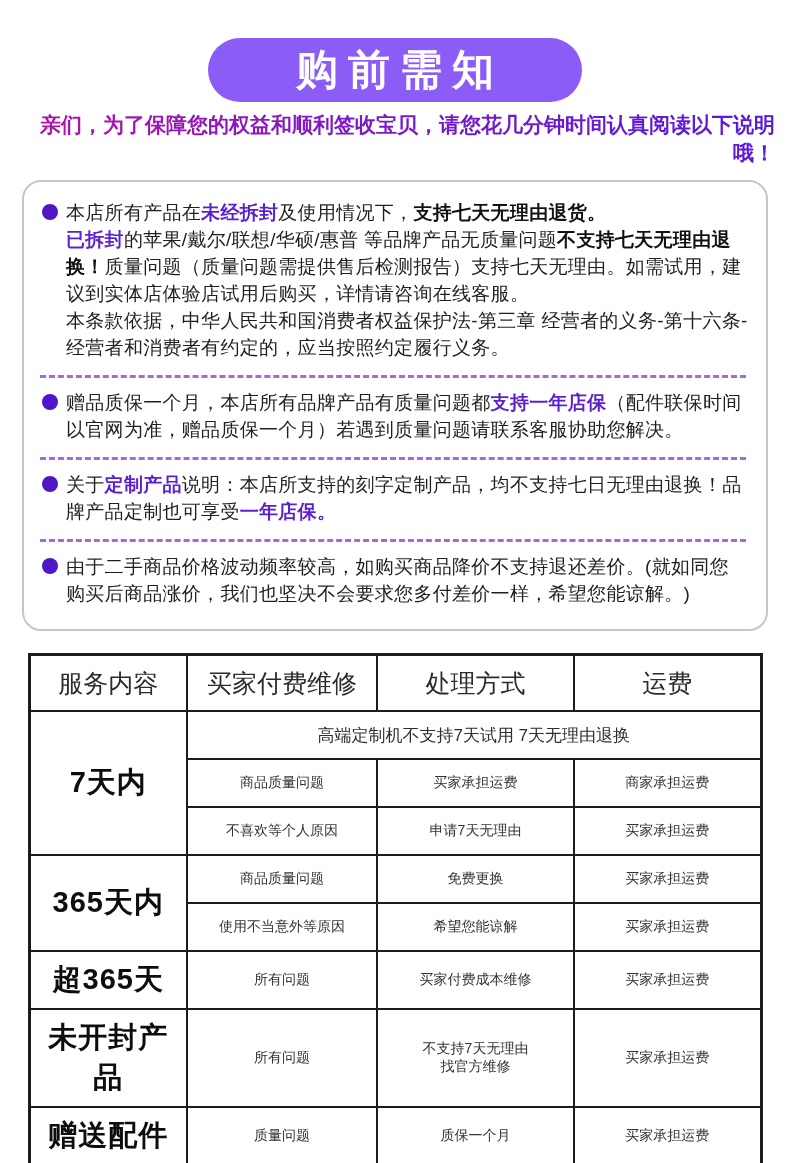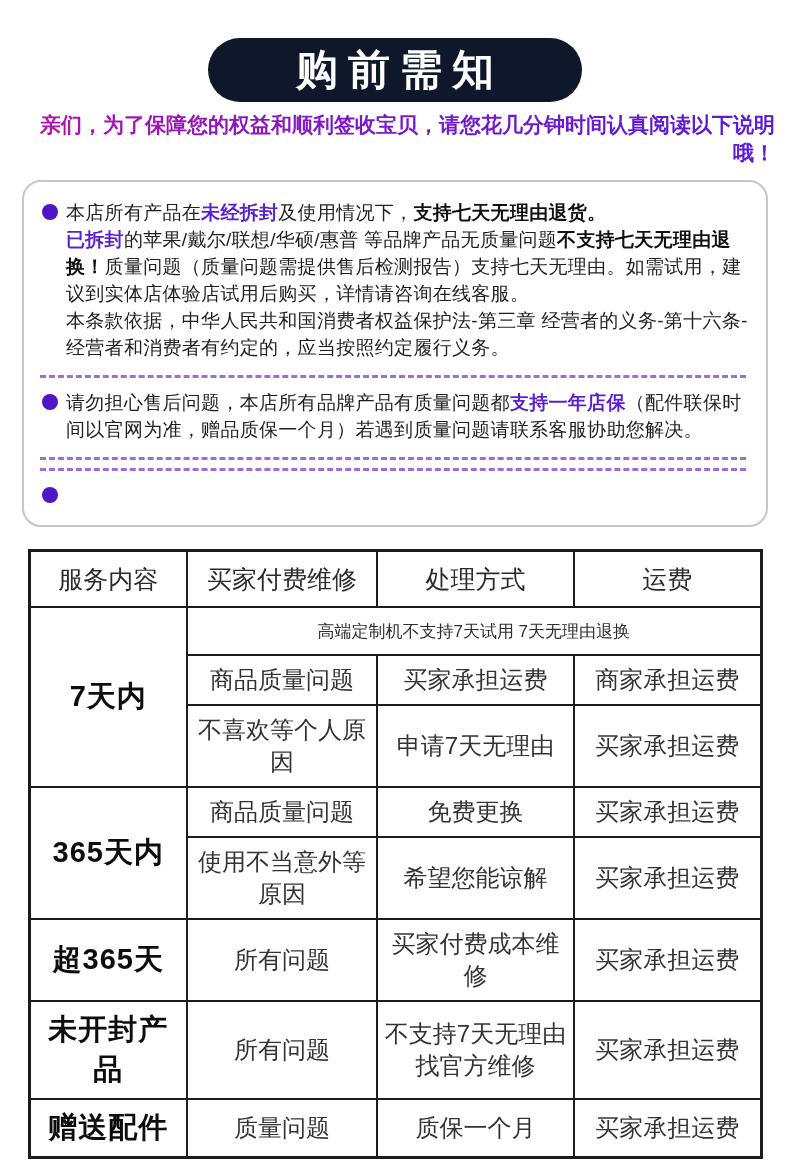--- a/index.html
+++ b/index.html
@@ -8,21 +8,21 @@
     font-family: "Liberation Sans", "DejaVu Sans", sans-serif;
     color: #222;
     overflow: hidden;
   }
   .page { position: relative; width: 790px; height: 1163px; background: #fff; }
 
   
   .pill {
     margin: 38px auto 0 auto;
     width: 374px; height: 64px;
-    background: #0f172a;
+    background: #8b5cf6;
     border-radius: 34px;
     display: flex; align-items: center; justify-content: center;
   }
   .pill span {
     color: #ffffff;
     font-size: 42px;
     font-weight: bold;
     letter-spacing: 10px;
     text-indent: 10px;
     line-height: 1;
@@ -89,21 +89,21 @@
     padding: 8px 4px;
   }
   table.policy th {
     font-size: 25px;
     font-weight: normal;
     color: #2b2b2b;
     height: 42px;
     padding: 6px 8px;
   }
   table.policy td {
-    font-size: 24px;
+    font-size: 14px;
     color: #333;
     height: 30px;
   }
   table.policy td.svc {
     font-size: 29px;
     font-weight: bold;
     color: #0d0d0d;
     letter-spacing: 1px;
     text-align: center;
   }
@@ -121,26 +121,31 @@
   <div class="subtitle">亲们，为了保障您的权益和顺利签收宝贝，请您花几分钟时间认真阅读以下说明哦！</div>
 
   <div class="notice-box" id="notice-box">
       <div class="notice-section">
         <span class="bullet-dot"></span>
         <div class="notice-text"><span>本店所有产品在</span><span class="em-purple">未经拆封</span><span>及使用情况下，</span><span class="em-bold">支持七天无理由退货。</span><br><span class="em-purple">已拆封</span><span>的苹果/戴尔/联想/华硕/惠普 等品牌产品无质量问题</span><span class="em-bold">不支持七天无理由退换！</span><span>质量问题（质量问题需提供售后检测报告）支持七天无理由。如需试用，建议到实体店体验店试用后购买，详情请咨询在线客服。</span><br><span>本条款依据，中华人民共和国消费者权益保护法-第三章 经营者的义务-第十六条-经营者和消费者有约定的，应当按照约定履行义务。</span></div>
       </div>
       <div class="dashed-divider"></div>
       <div class="notice-section">
         <span class="bullet-dot"></span>
-        <div class="notice-text"><span>请勿担心售后问题，本店所有品牌产品有质量问题都</span><span class="em-purple">支持一年店保</span><span>（配件联保时间以官网为准，赠品质保一个月）若遇到质量问题请联系客服协助您解决。</span></div>
+        <div class="notice-text"><span>赠品质保一个月，本店所有品牌产品有质量问题都</span><span class="em-purple">支持一年店保</span><span>（配件联保时间以官网为准，赠品质保一个月）若遇到质量问题请联系客服协助您解决。</span></div>
       </div>
       <div class="dashed-divider"></div>
+      <div class="notice-section">
+        <span class="bullet-dot"></span>
+        <div class="notice-text"><span>关于</span><span class="em-purple">定制产品</span><span>说明：本店所支持的刻字定制产品，均不支持七日无理由退换！品牌产品定制也可享受</span><span class="em-purple">一年店保。</span></div>
+      </div>
       <div class="dashed-divider"></div>
       <div class="notice-section">
         <span class="bullet-dot"></span>
+        <div class="notice-text"><span>由于二手商品价格波动频率较高，如购买商品降价不支持退还差价。(就如同您购买后商品涨价，我们也坚决不会要求您多付差价一样，希望您能谅解。)</span></div>
       </div>
     </div>
 
   <table class="policy">
     <colgroup id="policy-cols">
         <col style="width: 158px;">
         <col style="width: 190px;">
         <col style="width: 197px;">
         <col style="width: 187px;">
       </colgroup>

